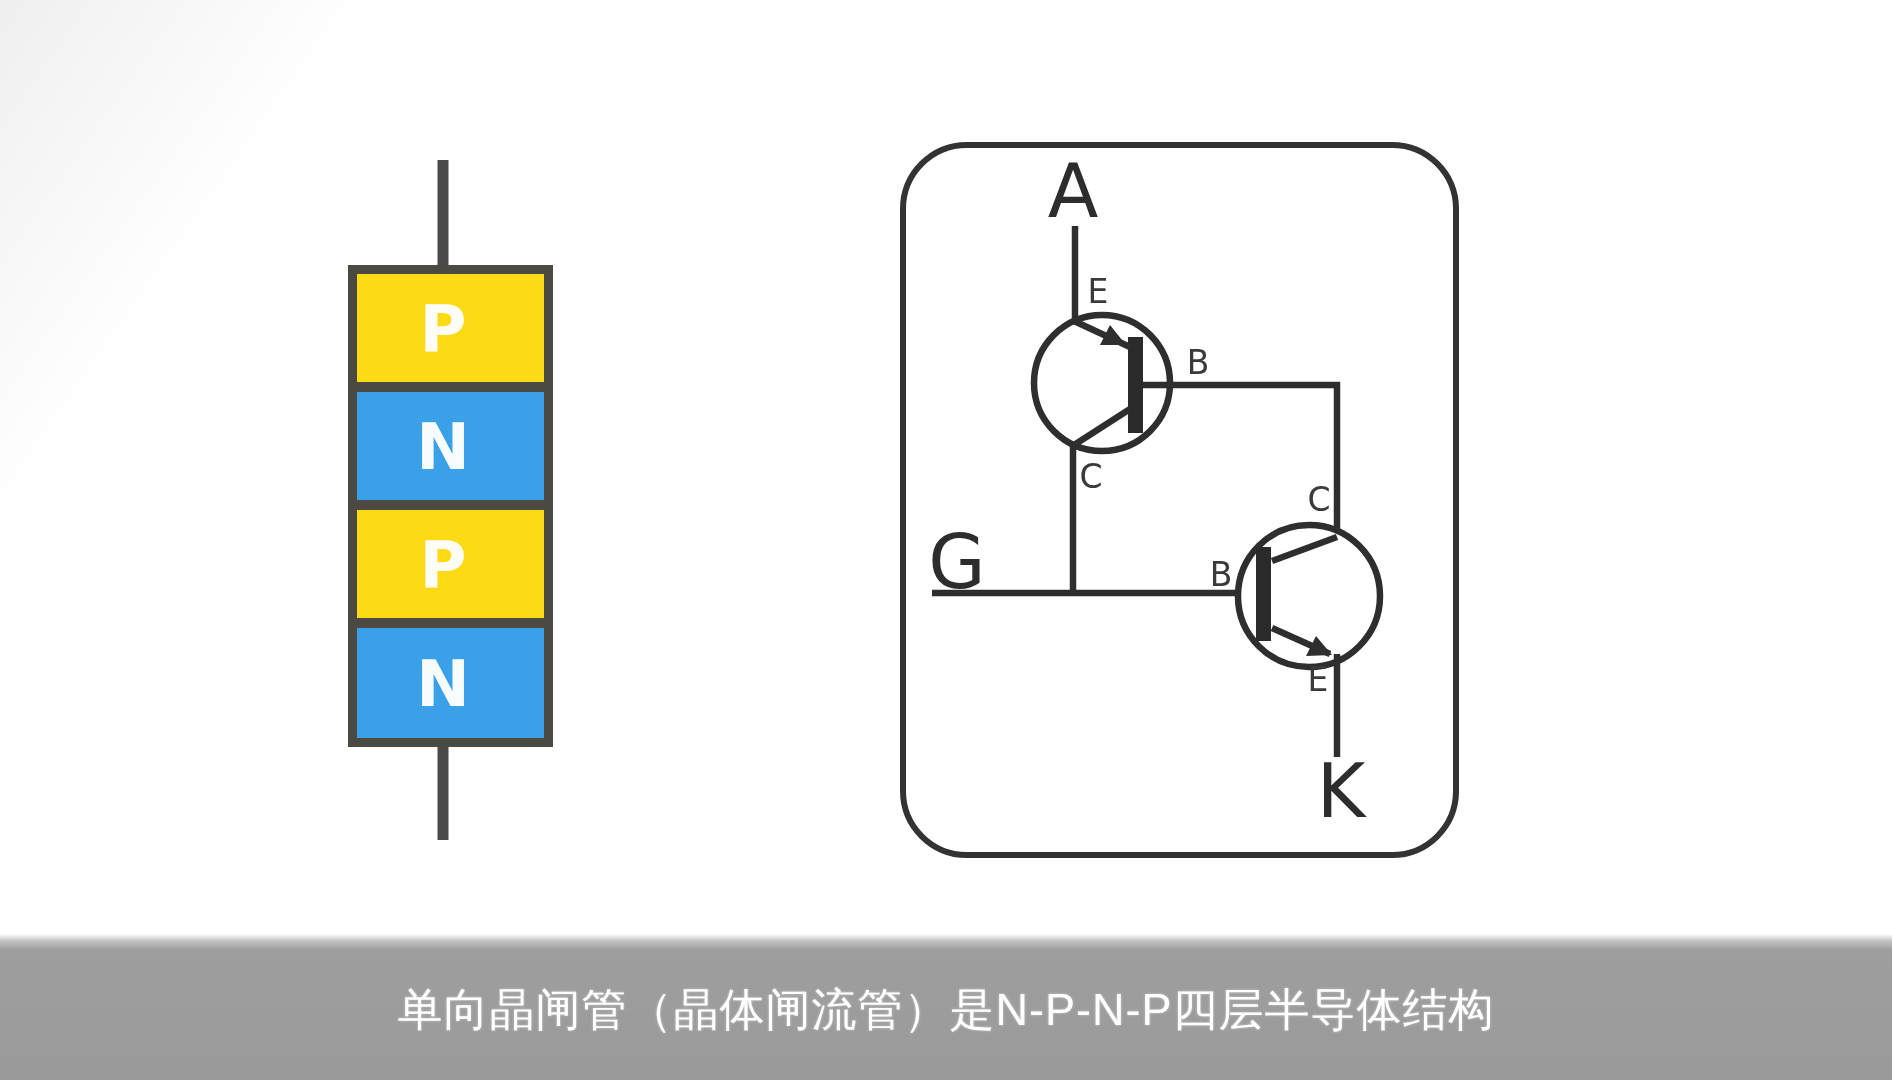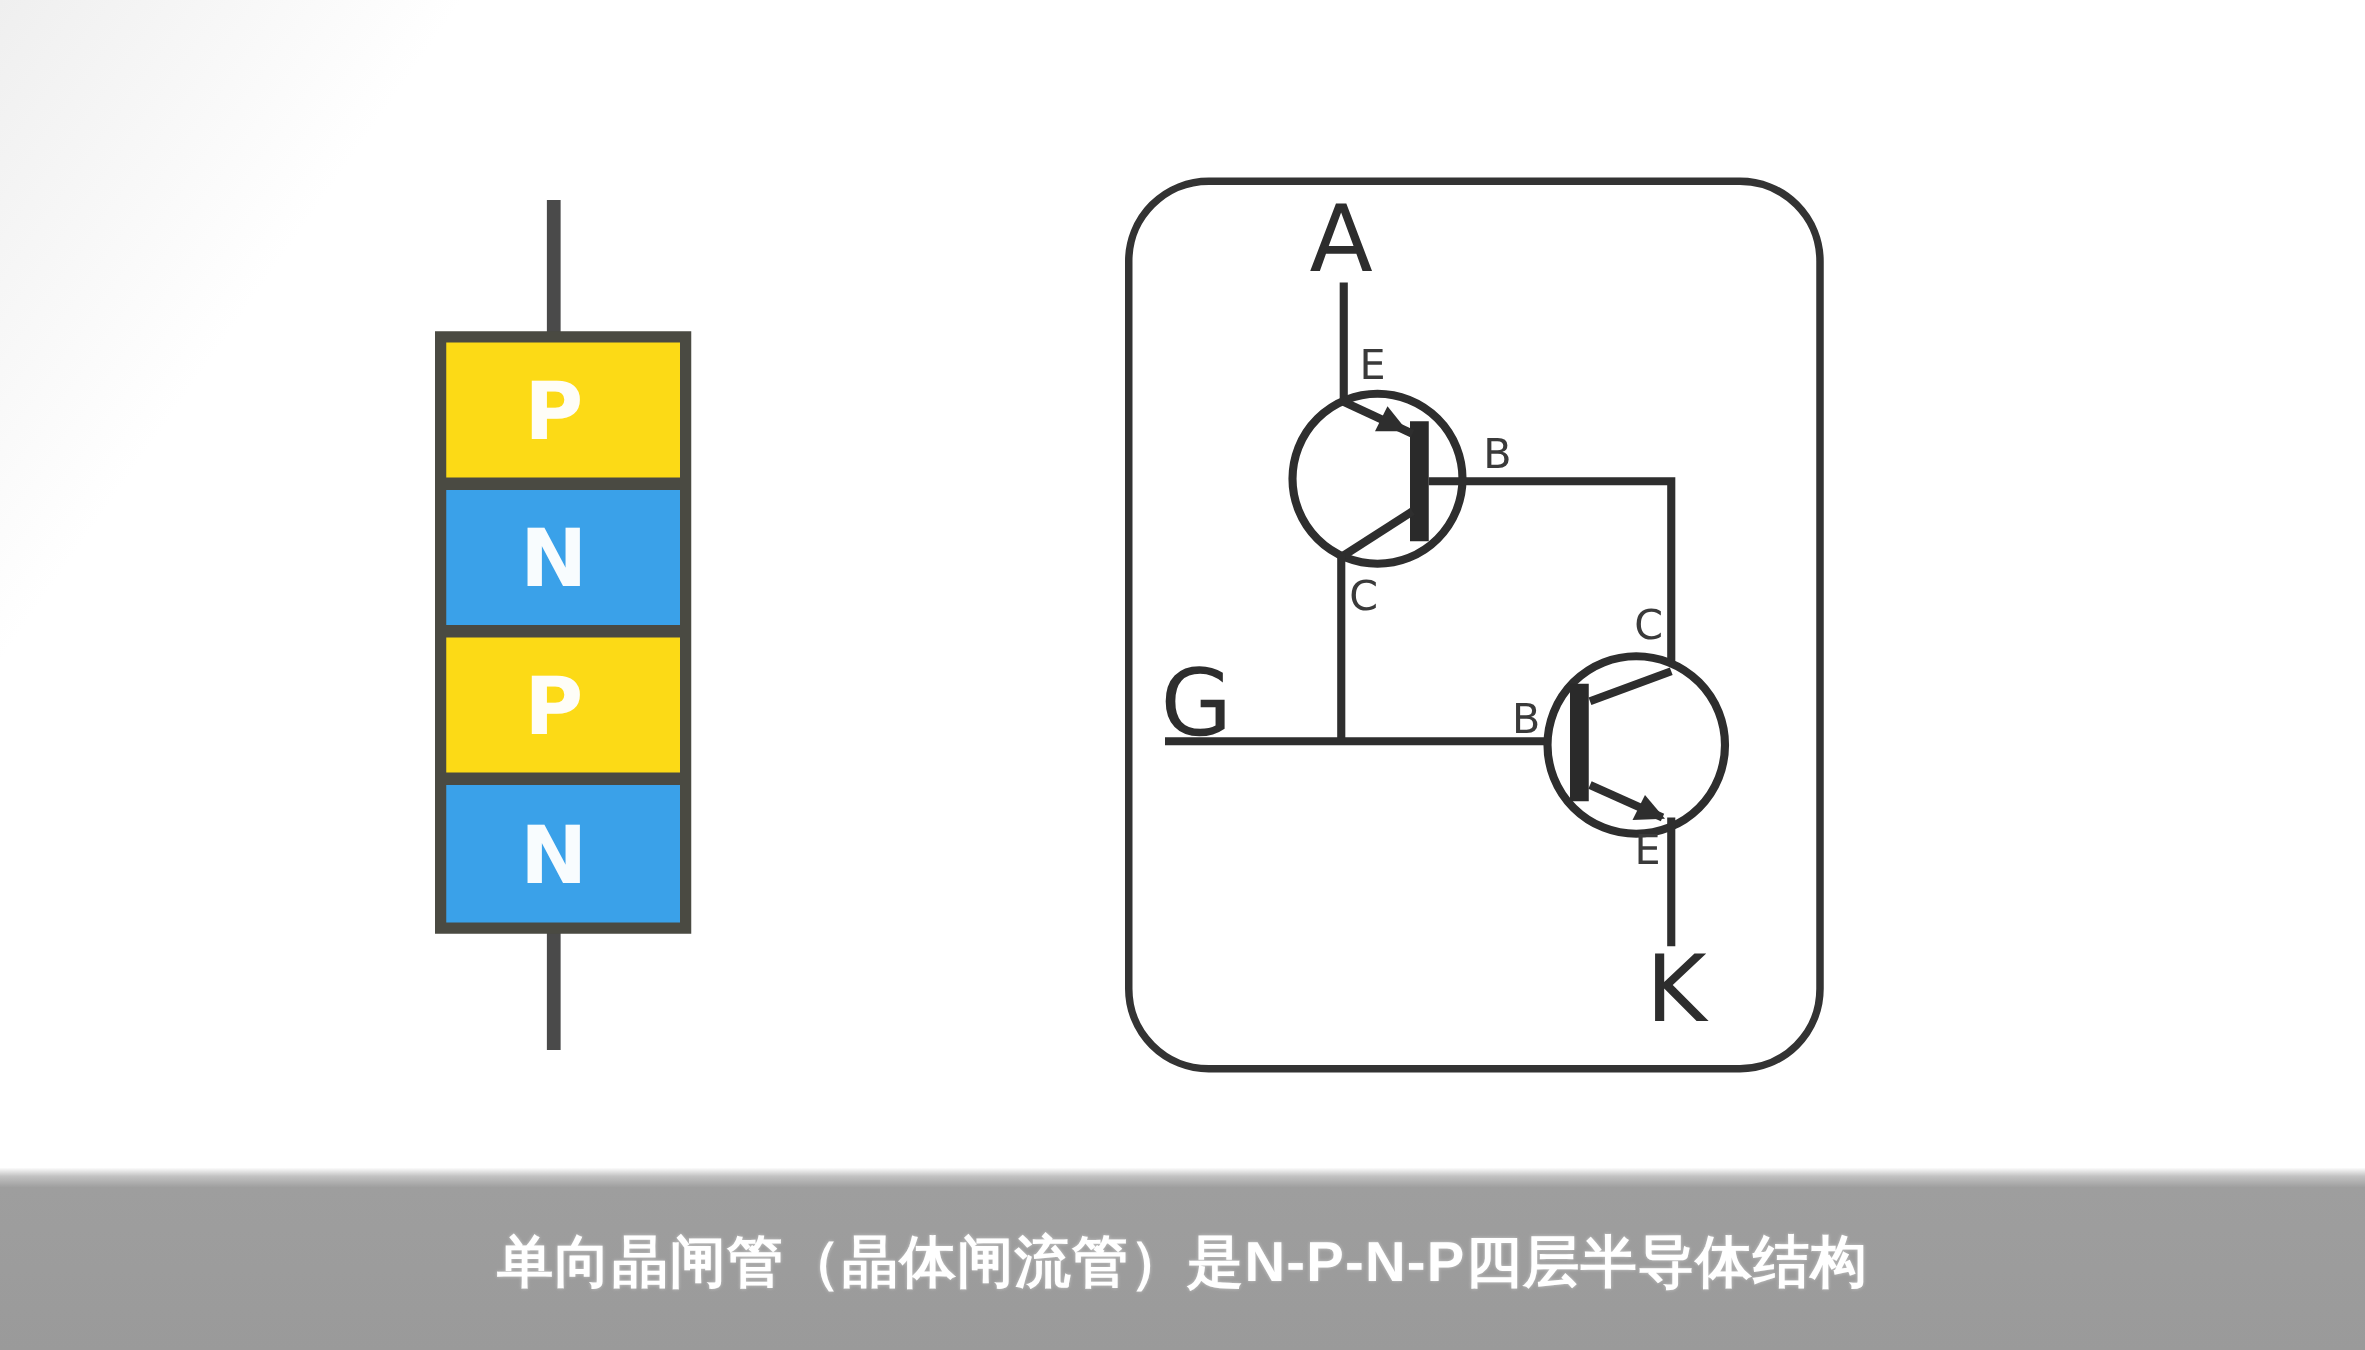--- a/index.html
+++ b/index.html
@@ -16,21 +16,21 @@
   .terminal-letter{font-family:"DejaVu Sans","Liberation Sans",sans-serif;
     font-size:74px;font-weight:400;fill:#2d2d2d;}
   .pin-letter{font-family:"DejaVu Sans","Liberation Sans",sans-serif;
     font-size:33px;font-weight:400;fill:#3a3a3a;}
   .wire{stroke:#2e2e2e;stroke-width:6.5;fill:none;}
   .lead{stroke:#4a4a4a;stroke-width:11;fill:none;}
   .caption-bar{position:absolute;left:0;top:934px;width:1892px;height:146px;
     background:linear-gradient(180deg,#ffffff 0px,#c2c2c2 7px,#9e9e9e 16px,#9a9a9a 100%);
     display:flex;align-items:center;justify-content:center;padding-top:6px;
     box-sizing:border-box;}
-  .caption-text{color:#ffffff;font-size:45px;font-weight:700;letter-spacing:1px;
+  .caption-text{color:#ffffff;font-size:45px;font-weight:400;letter-spacing:1px;
     text-shadow:0 0 3px rgba(255,255,255,.45);
     font-family:"Liberation Sans",sans-serif;}
 </style>
 </head>
 <body>
 
 <div class="stage">
   <svg width="1892" height="1080" viewBox="0 0 1892 1080">
 
     <g>

